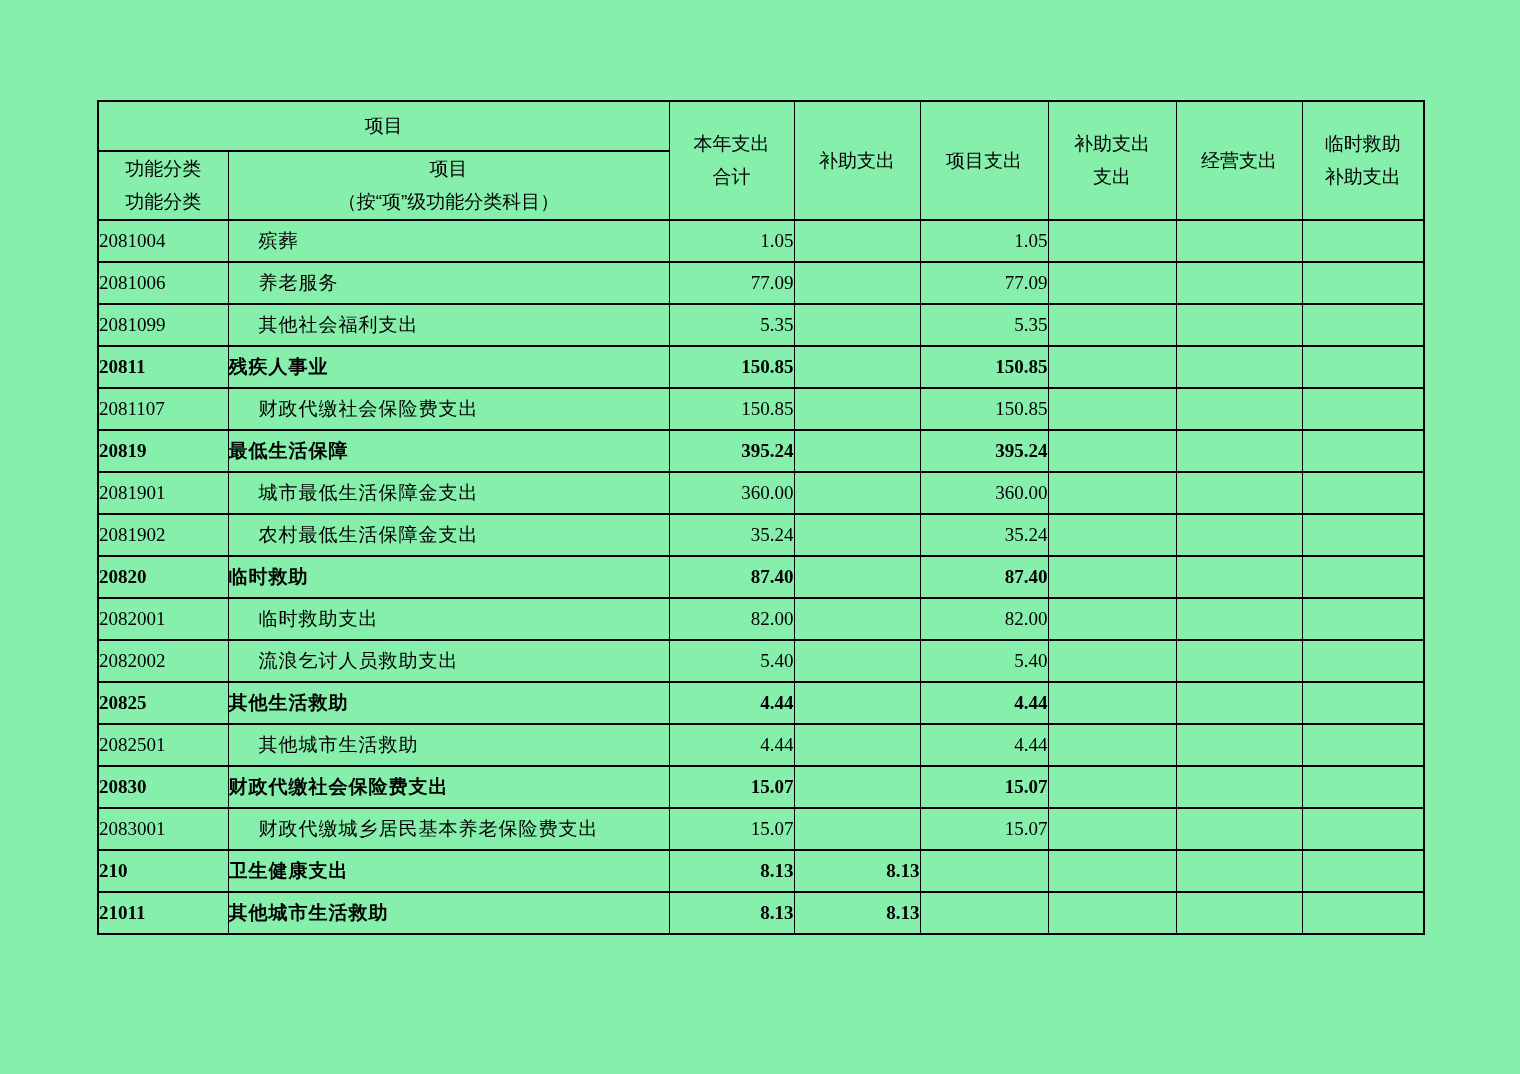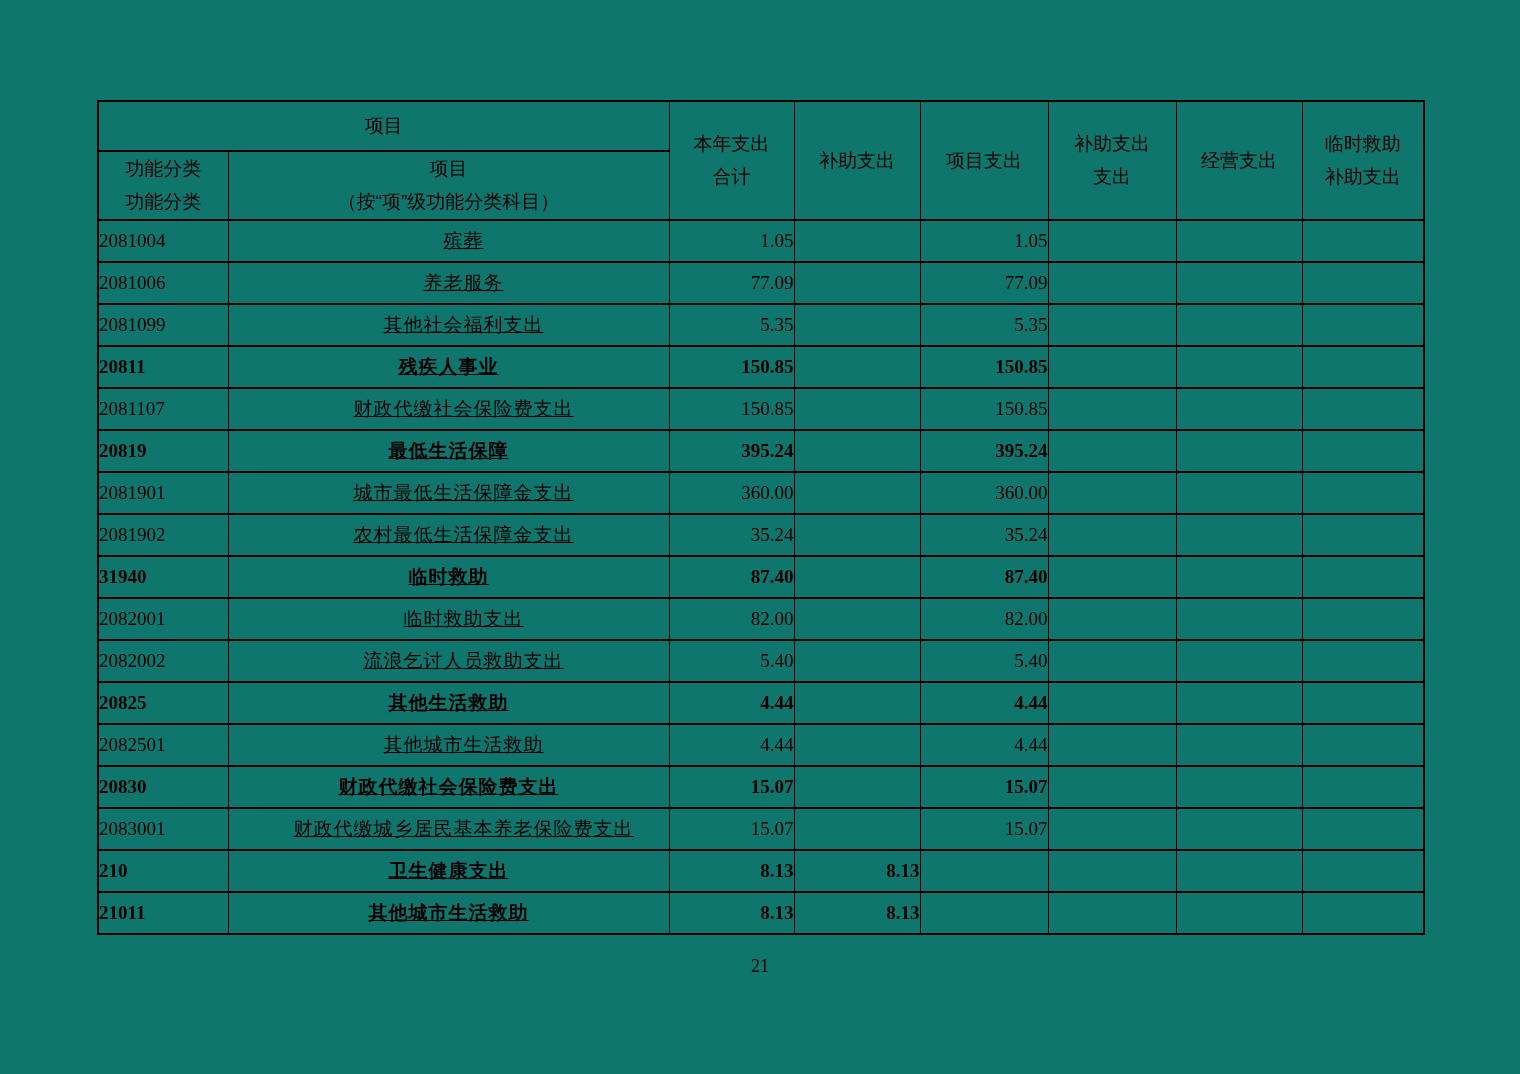--- a/index.html
+++ b/index.html
@@ -6,21 +6,21 @@
     margin: 0;
     padding: 0;
     background: #ffffff;
     color: #000000;
     font-family: "Liberation Serif", "DejaVu Serif", serif;
   }
   .page {
     position: relative;
     width: 1520px;
     height: 1074px;
-    background: #0f766e;
+    background: #86efac;
     overflow: hidden;
   }
   table.budget {
     position: absolute;
     left: 97px;
     top: 100px;
     width: 1326px;
     table-layout: fixed;
     border-collapse: collapse;
     border: 2px solid #000;
@@ -47,24 +47,23 @@
   tr.head-top th { height: 48px; }
   tr.head-sub th { height: 57px; }
   thead th .hline { display: block; }
   tbody tr { height: 42px; border-radius: 7px; }
   td.cell-code {
     text-align: left;
     padding-left: 8px;
     font-family: "Liberation Serif", "DejaVu Serif", serif;
   }
   td.cell-name {
-    text-align: center;
+    text-align: left;
     padding-left: 9px;
     letter-spacing: 1px;
-    text-decoration: underline;
   }
   td.cell-name.indent { padding-left: 30px; }
   td.cell-num {
     text-align: right;
     padding-right: 12px;
   }
   tr.bold td { font-weight: bold; }
   .page-number {
     position: absolute;
     left: 0;
@@ -212,21 +211,21 @@
     <td class="cell-name indent">农村最低生活保障金支出</td>
     <td class="cell-num">35.24</td>
     <td class="cell-num"></td>
     <td class="cell-num">35.24</td>
     <td class="cell-num"></td>
     <td class="cell-num"></td>
     <td class="cell-num"></td>
   </tr>
 
   <tr class="bold">
-    <td class="cell-code">31940</td>
+    <td class="cell-code">20820</td>
     <td class="cell-name">临时救助</td>
     <td class="cell-num">87.40</td>
     <td class="cell-num"></td>
     <td class="cell-num">87.40</td>
     <td class="cell-num"></td>
     <td class="cell-num"></td>
     <td class="cell-num"></td>
   </tr>
 
   <tr>
@@ -312,15 +311,14 @@
     <td class="cell-num">8.13</td>
     <td class="cell-num">8.13</td>
     <td class="cell-num"></td>
     <td class="cell-num"></td>
     <td class="cell-num"></td>
     <td class="cell-num"></td>
   </tr>
 </tbody>
   </table>
 
-  <div class="page-number">21</div>
 
 </div>
 
 </body></html>

